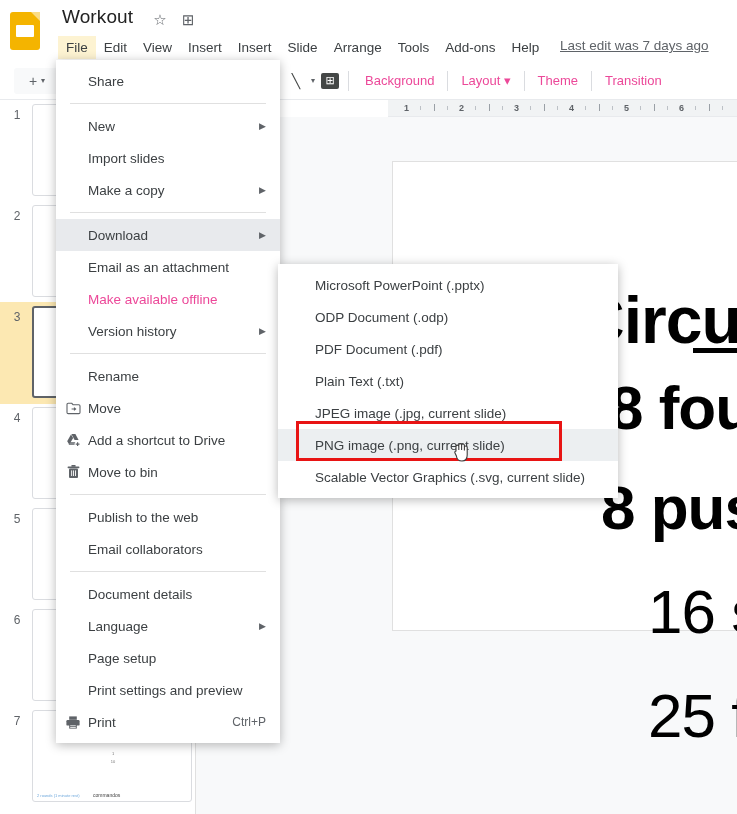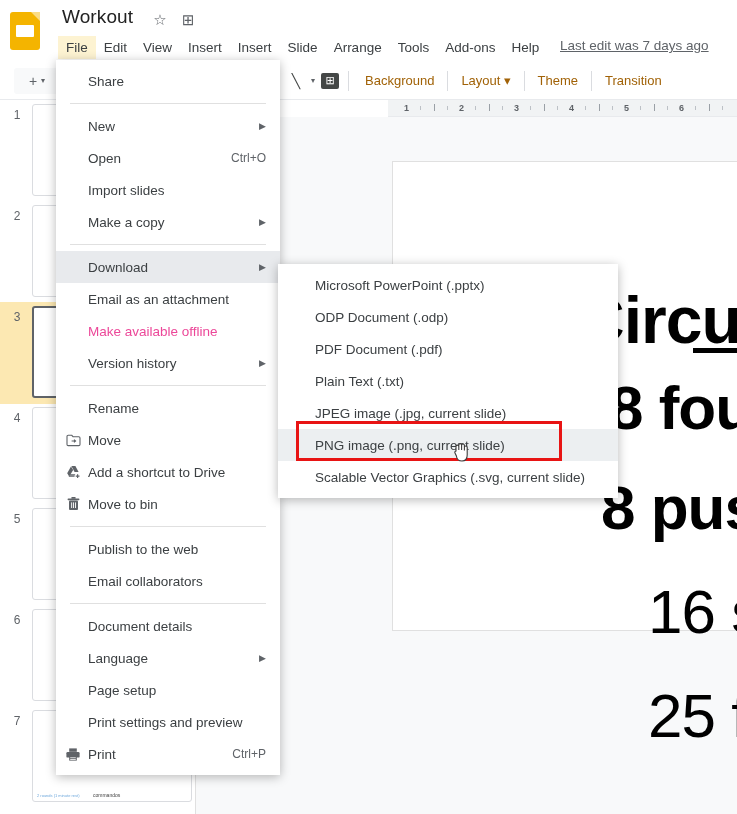--- a/index.html
+++ b/index.html
@@ -58,21 +58,21 @@
     border-radius:3px; display:flex; align-items:center; justify-content:center;
     gap:4px; cursor:pointer; color:#5f6368; font-size:14px;
   }
   .tb-icon {
     width:22px; height:24px; display:flex; align-items:center; justify-content:center;
     color:#444746; font-size:14px; cursor:pointer; flex:none;
   }
   .tb-caret { width:12px; color:#5f6368; font-size:8px; text-align:center; cursor:pointer; }
   .tb-sep { width:1px; height:20px; background:#dadce0; margin:0 7px; }
   .tb-text {
-    font-size:13px; color:#a16207; padding:4px 9px; cursor:pointer; white-space:nowrap;
+    font-size:13px; color:#ec4899; padding:4px 9px; cursor:pointer; white-space:nowrap;
   }
   .tb-group { display:flex; align-items:center; }
 
   
   .ruler {
     position:absolute; left:388px; top:100px; width:349px; height:17px;
     background:#fff; border-bottom:1px solid #e8eaed;
     font-size:8px; color:#80868b; overflow:hidden;
   }
   .ruler-track { position:absolute; left:0; top:0; height:17px; width:349px; background:#f1f3f4; }
@@ -361,24 +361,20 @@
   <div class="dropdown" id="filemenu">
       <div class="mi">
         <span>Share</span>
       </div>
       <div class="mdiv"></div>
       <div class="mi">
         <span>New</span>
         <span class="arrow">▶</span>
       </div>
       <div class="mi">
-        <span>Open</span>
-        <span class="shortcut">Ctrl+O</span>
-      </div>
-      <div class="mi">
         <span>Import slides</span>
       </div>
       <div class="mi">
         <span>Make a copy</span>
         <span class="arrow">▶</span>
       </div>
       <div class="mdiv"></div>
       <div class="mi hl">
         <span>Download</span>
         <span class="arrow">▶</span>

